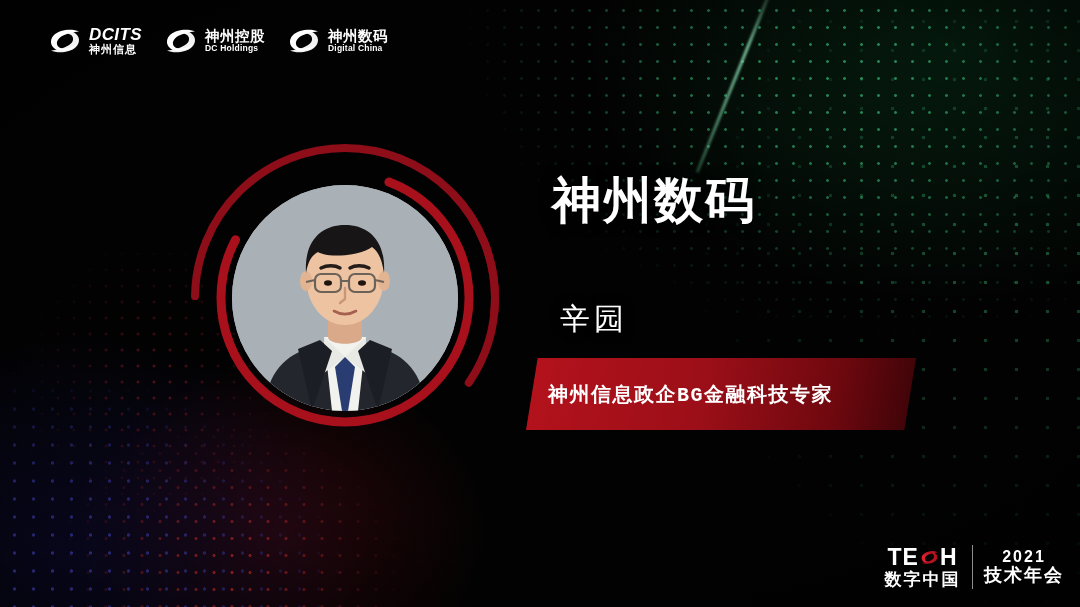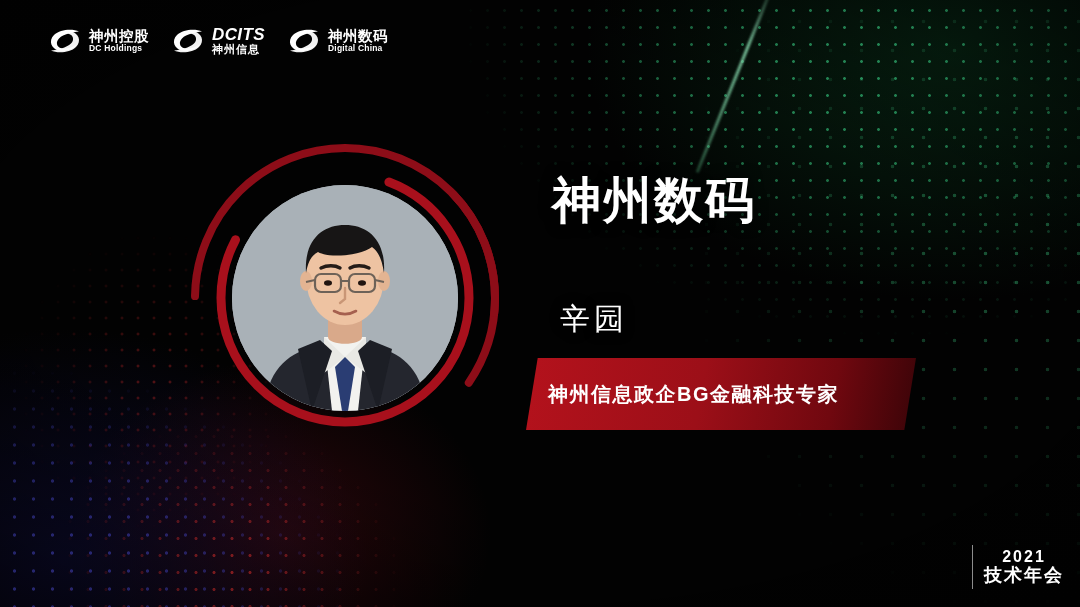--- a/index.html
+++ b/index.html
@@ -76,21 +76,21 @@
          font-size:49px;font-weight:bold;line-height:1.26;letter-spacing:2px;
          text-shadow:0 0 14px rgba(0,0,0,.9);white-space:nowrap;}
   .speaker{position:absolute;left:560px;top:299px;color:#fff;
            font-family:"Liberation Serif","DejaVu Serif",serif;
            font-size:30px;letter-spacing:4px;text-shadow:0 0 12px rgba(0,0,0,.9);}
   .banner{position:absolute;left:526px;top:358px;width:390px;height:72px;
           background:linear-gradient(100deg,#b4121c 0%,#9c0f18 45%,#70080f 78%,#3a0408 100%);
           clip-path:polygon(3% 0%, 100% 0%, 97% 100%, 0% 100%);
           box-shadow:0 0 26px rgba(140,10,20,.35);}
   .banner-txt{position:absolute;left:548px;top:381px;color:#fff;
-              font-family:Liberation Sans, sans-serif;
+              font-family:Liberation Mono, monospace;
               font-size:20px;font-weight:bold;letter-spacing:1.5px;}
 
   
   .tech{position:absolute;right:16px;bottom:18px;display:flex;align-items:center;gap:11px;}
   .tech-l{display:flex;flex-direction:column;align-items:center;line-height:1.06;}
   .tech-word{display:flex;align-items:center;color:#fff;font-size:23px;font-weight:bold;
              letter-spacing:1px;font-family:"Liberation Sans",sans-serif;}
   .tech-swirl{width:19px;height:17px;margin:0 1px;}
   .tech-cn{color:#fff;font-size:17px;font-weight:bold;letter-spacing:2px;margin-top:1px;}
   .tech-div{width:1.5px;height:44px;background:rgba(255,255,255,.55);}
@@ -113,33 +113,33 @@
   <div class="vignette"></div>
 
   <div class="logo-bar">
 
     <div class="logo">
       <svg class="mark" viewBox="0 0 34 26">
         <path d="M31 3.5C25 .5 12 1 6 7c-6 6-2.5 14 5 15.5 7 1.4 15-1.5 18-6.5-4 3.6-11 5.4-15.5 4.3C8.6 19 7.4 14 11 10.4 15.4 6 25 4 31 3.5z" fill="#fff"></path>
         <path d="M3 22.5C9 25.5 22 25 28 19c6-6 2.5-14-5-15.5C16 2.1 8 5 5 10c4-3.6 11-5.4 15.5-4.3C25.4 7 26.6 12 23 15.6 18.6 20 9 22 3 22.5z" fill="#fff" opacity=".95"></path>
       </svg>
       <div class="logo-txt">
-        <span class="logo-cn">神州控股</span>
-        <span class="logo-en">DC Holdings</span>
+        <span class="logo-big">DCITS</span>
+        <span class="logo-sub">神州信息</span>
       </div>
     </div>
 
     <div class="logo">
       <svg class="mark" viewBox="0 0 34 26">
         <path d="M31 3.5C25 .5 12 1 6 7c-6 6-2.5 14 5 15.5 7 1.4 15-1.5 18-6.5-4 3.6-11 5.4-15.5 4.3C8.6 19 7.4 14 11 10.4 15.4 6 25 4 31 3.5z" fill="#fff"></path>
         <path d="M3 22.5C9 25.5 22 25 28 19c6-6 2.5-14-5-15.5C16 2.1 8 5 5 10c4-3.6 11-5.4 15.5-4.3C25.4 7 26.6 12 23 15.6 18.6 20 9 22 3 22.5z" fill="#fff" opacity=".95"></path>
       </svg>
       <div class="logo-txt">
-        <span class="logo-big">DCITS</span>
-        <span class="logo-sub">神州信息</span>
+        <span class="logo-cn">神州控股</span>
+        <span class="logo-en">DC Holdings</span>
       </div>
     </div>
 
     <div class="logo">
       <svg class="mark" viewBox="0 0 34 26">
         <path d="M31 3.5C25 .5 12 1 6 7c-6 6-2.5 14 5 15.5 7 1.4 15-1.5 18-6.5-4 3.6-11 5.4-15.5 4.3C8.6 19 7.4 14 11 10.4 15.4 6 25 4 31 3.5z" fill="#fff"></path>
         <path d="M3 22.5C9 25.5 22 25 28 19c6-6 2.5-14-5-15.5C16 2.1 8 5 5 10c4-3.6 11-5.4 15.5-4.3C25.4 7 26.6 12 23 15.6 18.6 20 9 22 3 22.5z" fill="#fff" opacity=".95"></path>
       </svg>
       <div class="logo-txt">
         <span class="logo-cn">神州数码</span>
@@ -202,20 +202,31 @@
   <div class="title">
     <div>神州数码</div>
   </div>
 
   <div class="speaker">辛园</div>
 
   <div class="banner"></div>
   <div class="banner-txt">神州信息政企BG金融科技专家</div>
 
   <div class="tech">
+    <div class="tech-l">
+      <div class="tech-word">
+        <span>TE</span>
+        <svg class="tech-swirl" viewBox="0 0 34 26">
+          <path d="M31 3.5C25 .5 12 1 6 7c-6 6-2.5 14 5 15.5 7 1.4 15-1.5 18-6.5-4 3.6-11 5.4-15.5 4.3C8.6 19 7.4 14 11 10.4 15.4 6 25 4 31 3.5z" fill="#e01f2d"></path>
+          <path d="M3 22.5C9 25.5 22 25 28 19c6-6 2.5-14-5-15.5C16 2.1 8 5 5 10c4-3.6 11-5.4 15.5-4.3C25.4 7 26.6 12 23 15.6 18.6 20 9 22 3 22.5z" fill="#b3121e"></path>
+        </svg>
+        <span>H</span>
+      </div>
+      <div class="tech-cn">数字中国</div>
+    </div>
     <div class="tech-div"></div>
     <div class="tech-r">
       <div class="tech-year">2021</div>
       <div class="tech-meet">技术年会</div>
     </div>
   </div>
 
 </div>
 
 </body></html>

